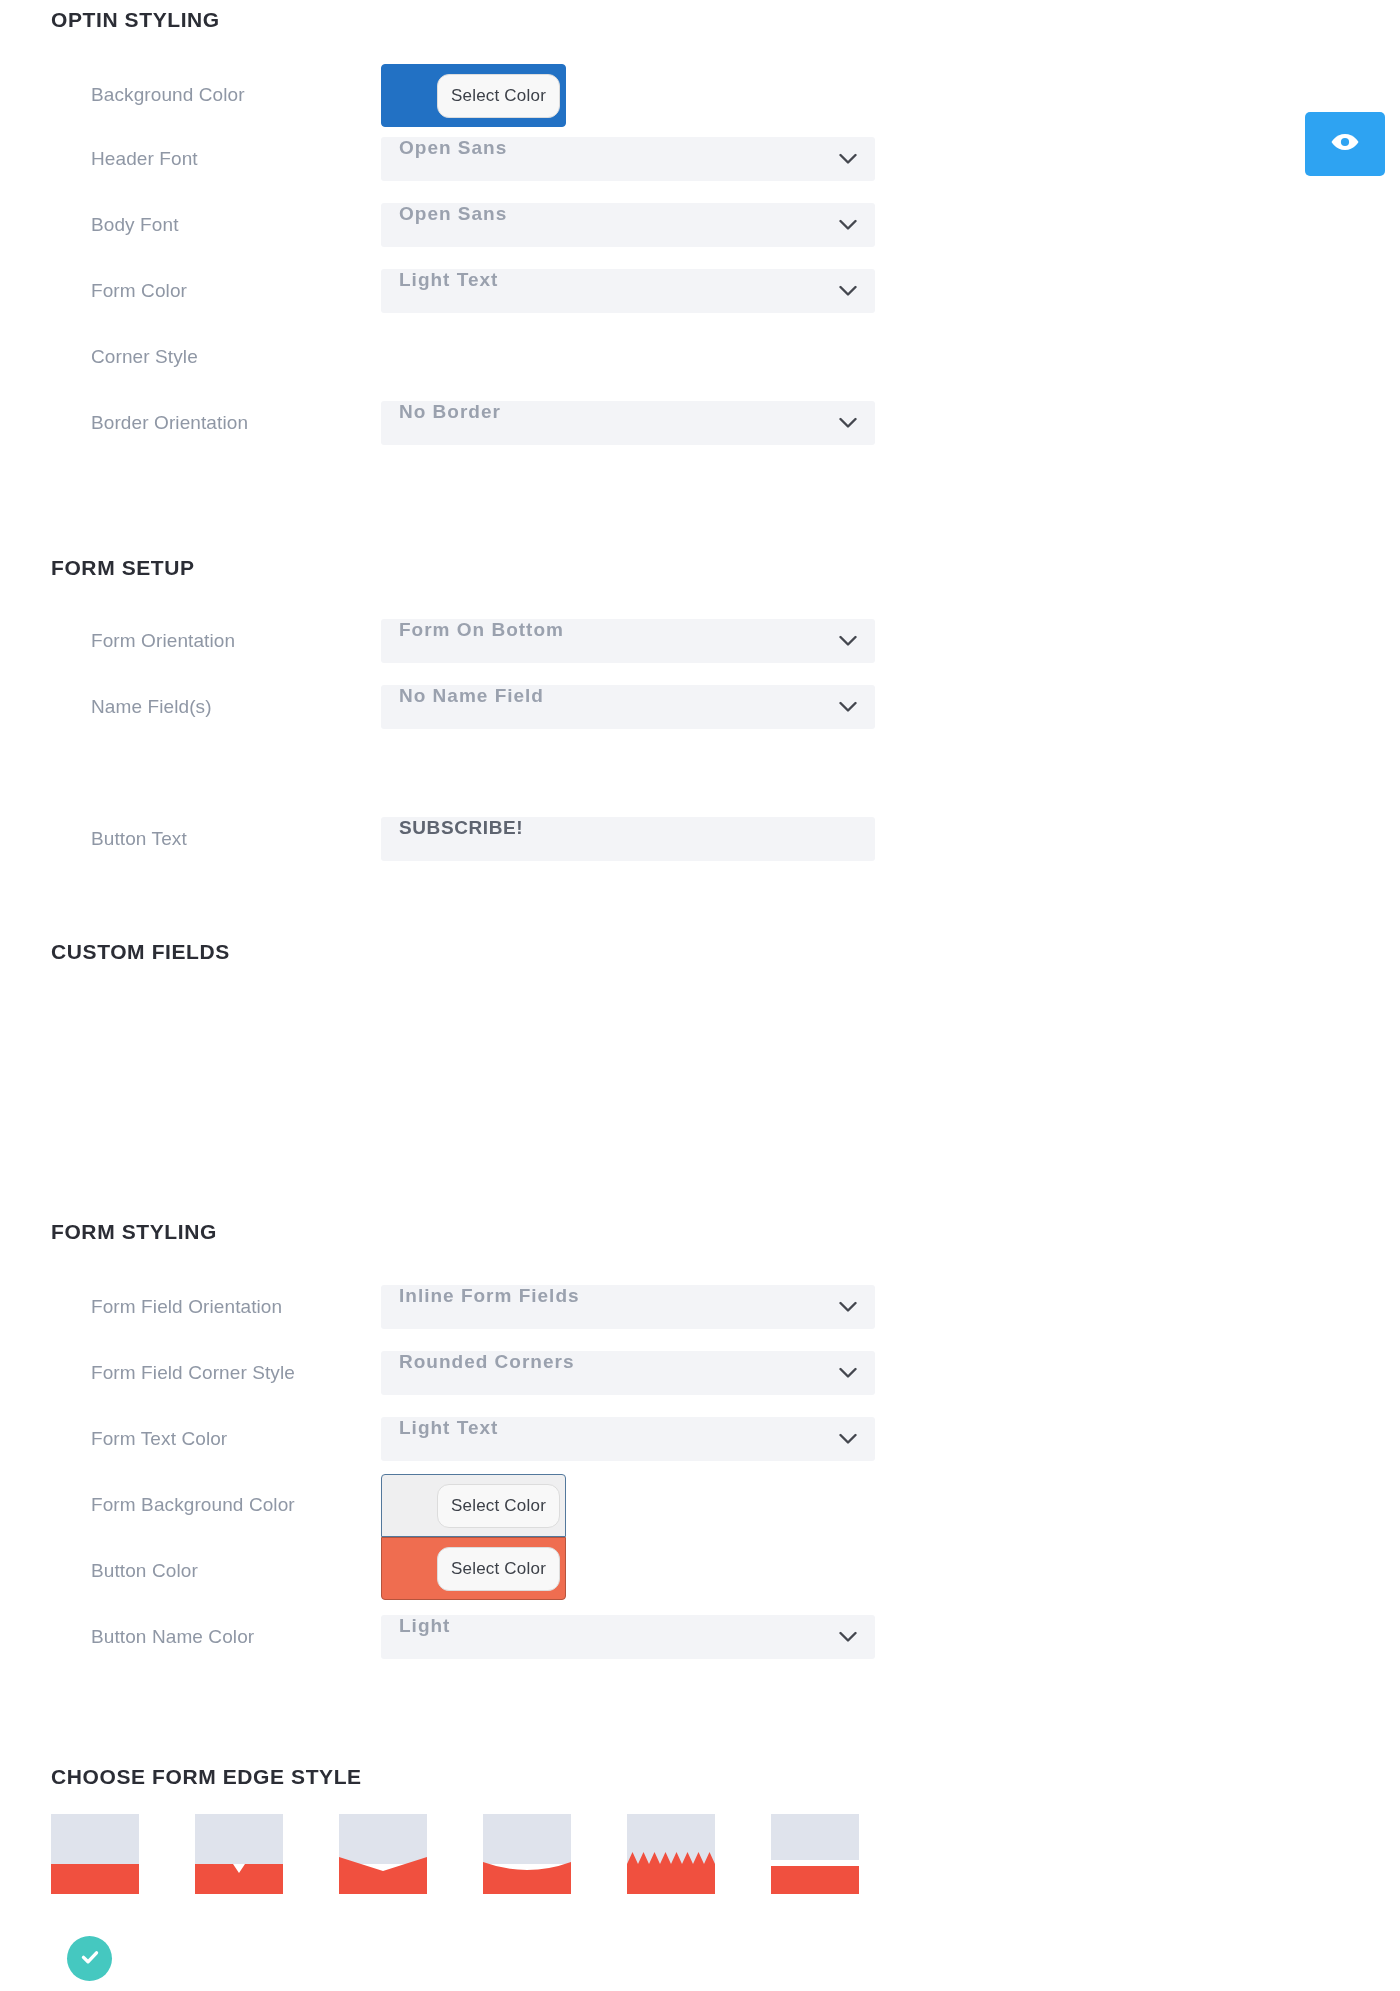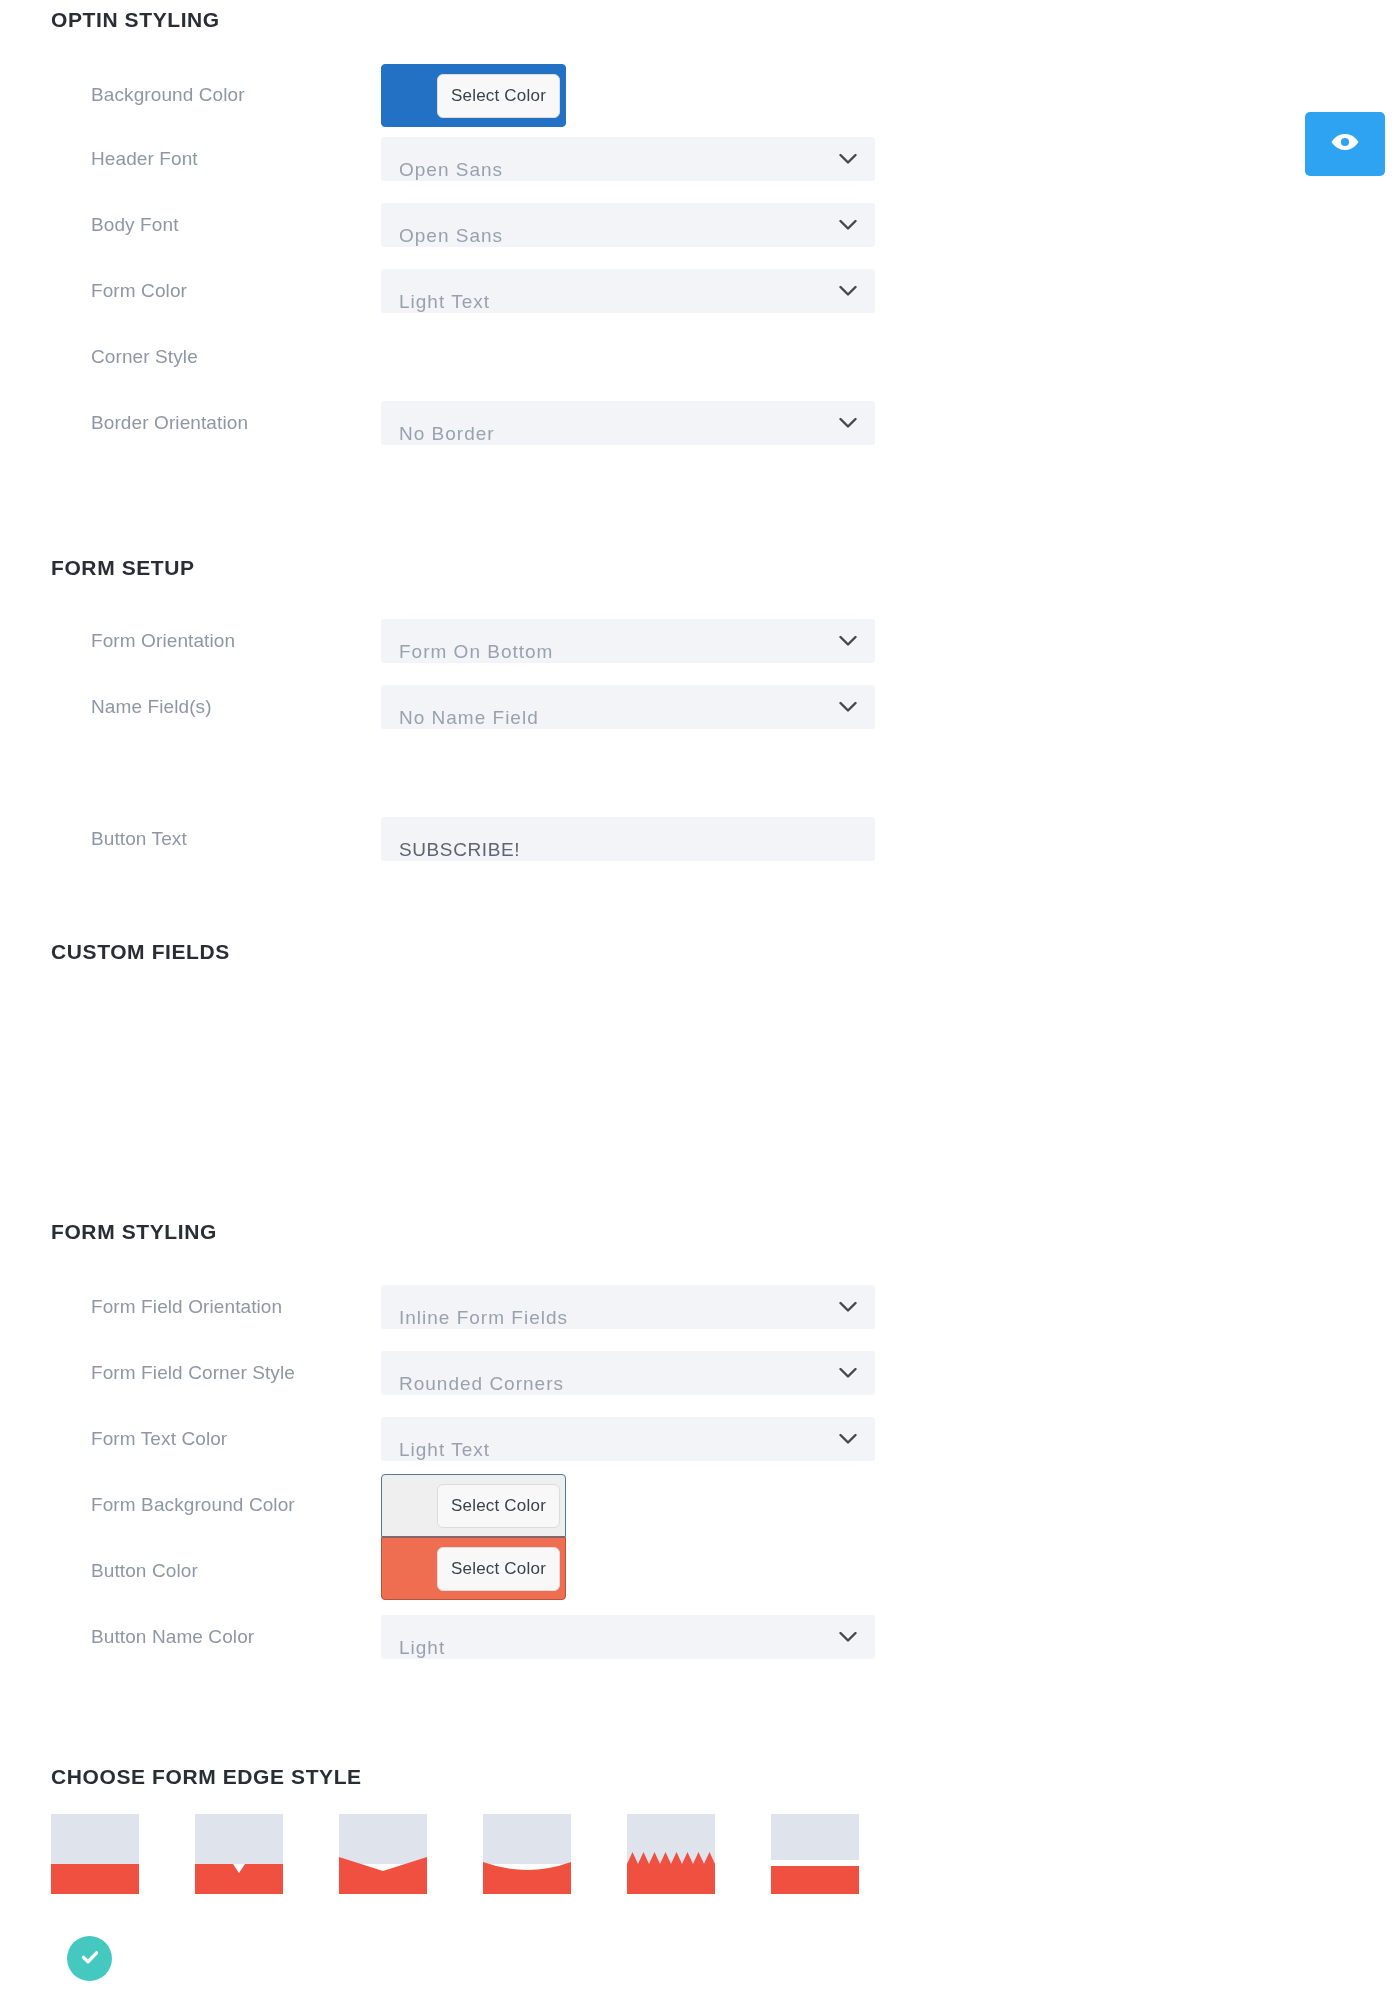--- a/index.html
+++ b/index.html
@@ -55,21 +55,22 @@
   
   .control {
     position: absolute;
     left: 381px;
     width: 494px;
     height: 44px;
     background: #f3f4f7;
     border: none;
     border-radius: 3px;
     display: flex;
-    align-items: flex-end;
+    align-items: flex-start;
+    font-weight: bold;
   }
   .control-value {
     font-size: 19px;
     color: #9aa1ae;
     padding-left: 18px;
     letter-spacing: 1.0px;
     white-space: nowrap;
     overflow: hidden;
   }
   .control-value.filled {
@@ -102,21 +103,21 @@
 
   .swatch-btn {
     position: absolute;
     left: 55px;
     top: 50%;
     transform: translateY(-50%);
     height: 44px;
     padding: 0 13px;
     background: #f8f8f8;
     border: 1px solid #dcdcdc;
-    border-radius: 6px;
+    border-radius: 12px;
     display: flex;
     align-items: center;
     justify-content: center;
     font-size: 17px;
     color: #3c4048;
     white-space: nowrap;
     letter-spacing: 0.2px;
   }
 
   

